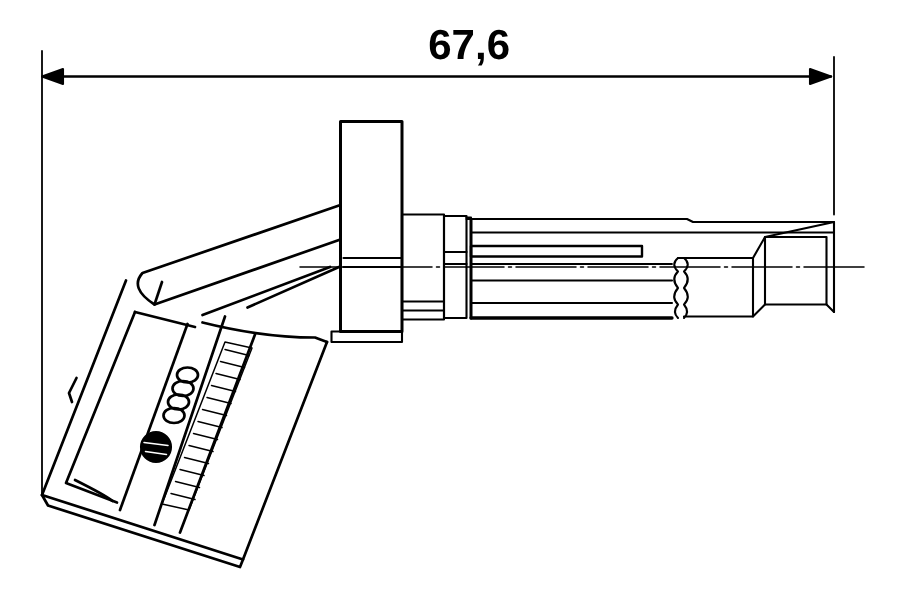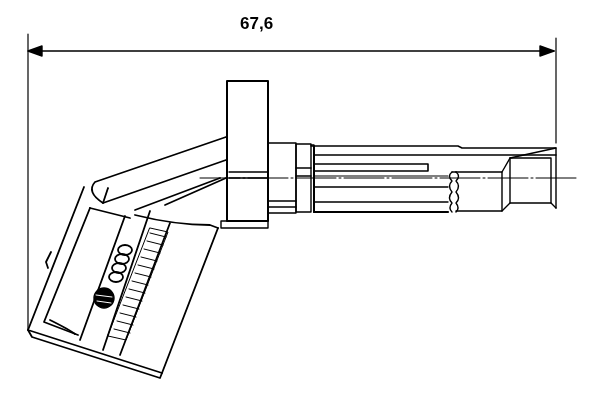--- a/index.html
+++ b/index.html
@@ -1,18 +1,18 @@
 <!DOCTYPE html>
 <html><head>
 <meta charset="utf-8">
 <style>
   html, body { margin:0; padding:0; background:#ffffff; }
   body { width:600px; height:400px; overflow:hidden; position:relative; font-family:"Liberation Sans", sans-serif; }
   #drawing { position:absolute; left:0; top:0; width:600px; height:400px; }
-  .dim-label { position:absolute; left:240px; top:14px; width:100px; text-align:left; font-family:"Liberation Sans", sans-serif; font-weight:bold; font-size:17px; color:#000; letter-spacing:0px; }
+  .dim-label { position:absolute; left:240px; top:14px; width:100px; text-align:right; font-family:"Liberation Sans", sans-serif; font-weight:bold; font-size:28px; color:#000; letter-spacing:0px; }
   svg line, svg polyline, svg polygon, svg path, svg rect, svg circle, svg ellipse { vector-effect:non-scaling-stroke; }
 </style>
 </head>
 <body>
 
 <div>
   <div class="dim-label">67,6</div>
 
   <svg id="drawing" viewBox="0 0 600 400" xmlns="http://www.w3.org/2000/svg">
     <g fill="none" stroke="#000" stroke-width="1.4" stroke-linejoin="round" stroke-linecap="round">

